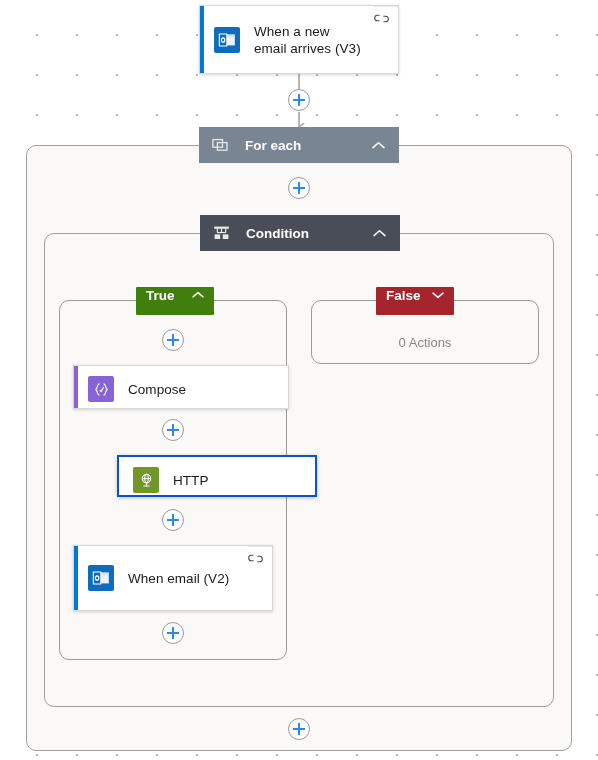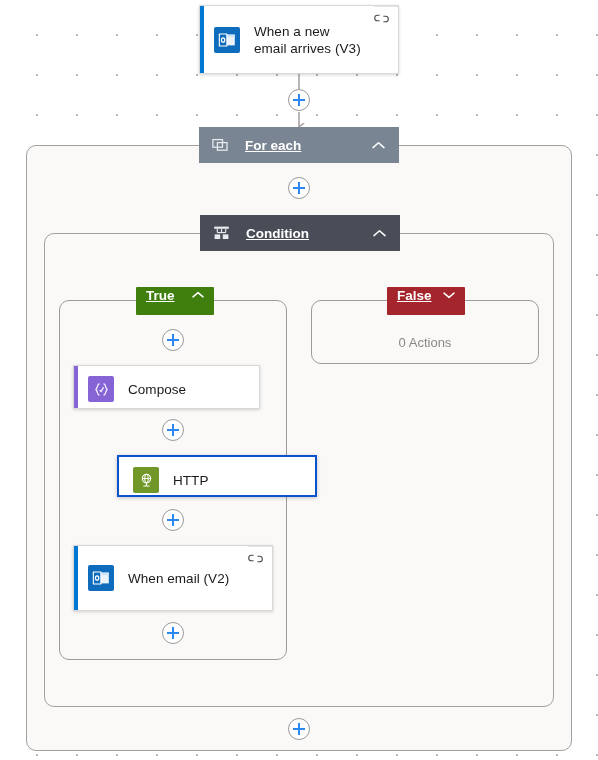--- a/index.html
+++ b/index.html
@@ -87,21 +87,21 @@
     align-items: center;
     color: #ffffff;
     font-size: 13.5px;
     font-weight: bold;
     user-select: none;
   }
   .pill .pill-icon {
     flex: 0 0 auto;
     display: flex; align-items: center; justify-content: center;
   }
-  .pill .pill-label { flex: 1 1 auto; text-decoration: underline; }
+  .pill .pill-label { flex: 1 1 auto; }
   .pill .pill-chev {
     flex: 0 0 auto;
     display: flex; align-items: center; justify-content: center;
   }
   
   .scope-head {
     height: 36px;
     width: 200px;
     padding: 0 12px 0 10px;
   }
@@ -242,32 +242,32 @@
 
   <div class="pill branch-head" style="left:136px; top:287px; background:#407f0e;">
     <span class="pill-label">True</span>
     <span class="pill-chev">
       <svg width="12" height="8" viewBox="0 0 12 8">
         <path d="M1,5.9 L6,1.6 L11,5.9" fill="none" stroke="#ffffff" stroke-width="1.45" stroke-linecap="round" stroke-linejoin="round"></path>
       </svg>
     </span>
   </div>
 
-  <div class="pill branch-head" style="left:387px; top:287px; background:#a4262c;">
+  <div class="pill branch-head" style="left:376px; top:287px; background:#a4262c;">
     <span class="pill-label">False</span>
     <span class="pill-chev">
       <svg width="12" height="8" viewBox="0 0 12 8">
         <path d="M1,2.1 L6,6.4 L11,2.1" fill="none" stroke="#ffffff" stroke-width="1.45" stroke-linecap="round" stroke-linejoin="round"></path>
       </svg>
     </span>
   </div>
 
   <div class="branch-empty" style="left:311px; top:319px; width:228px;margin-top:16px;">0 Actions</div>
 
-  <div class="card" style="left:73px; top:365px; width:187px; height:44px;">
+  <div class="card" style="left:73px; top:365px; width:216px; height:44px;">
     <span class="accent" style="background:#8764d5;"></span>
     <div class="card-main">
       <span class="badge" style="background:#8764d5;">
         <svg width="17" height="17" viewBox="0 0 17 17">
           <path d="M6.1,2.9 C4.3,2.9 4.7,6.9 2.9,8.5 C4.7,10.1 4.3,14.1 6.1,14.1" fill="none" stroke="#ffffff" stroke-width="1.15" stroke-linecap="round"></path>
           <path d="M10.9,2.9 C12.7,2.9 12.3,6.9 14.1,8.5 C12.3,10.1 12.7,14.1 10.9,14.1" fill="none" stroke="#ffffff" stroke-width="1.15" stroke-linecap="round"></path>
           <path d="M7.0,9.3 L8.2,10.6 L10.3,6.6" fill="none" stroke="#ffffff" stroke-width="1.15" stroke-linecap="round" stroke-linejoin="round"></path>
         </svg>
       </span>
       <span class="card-title">Compose</span>

